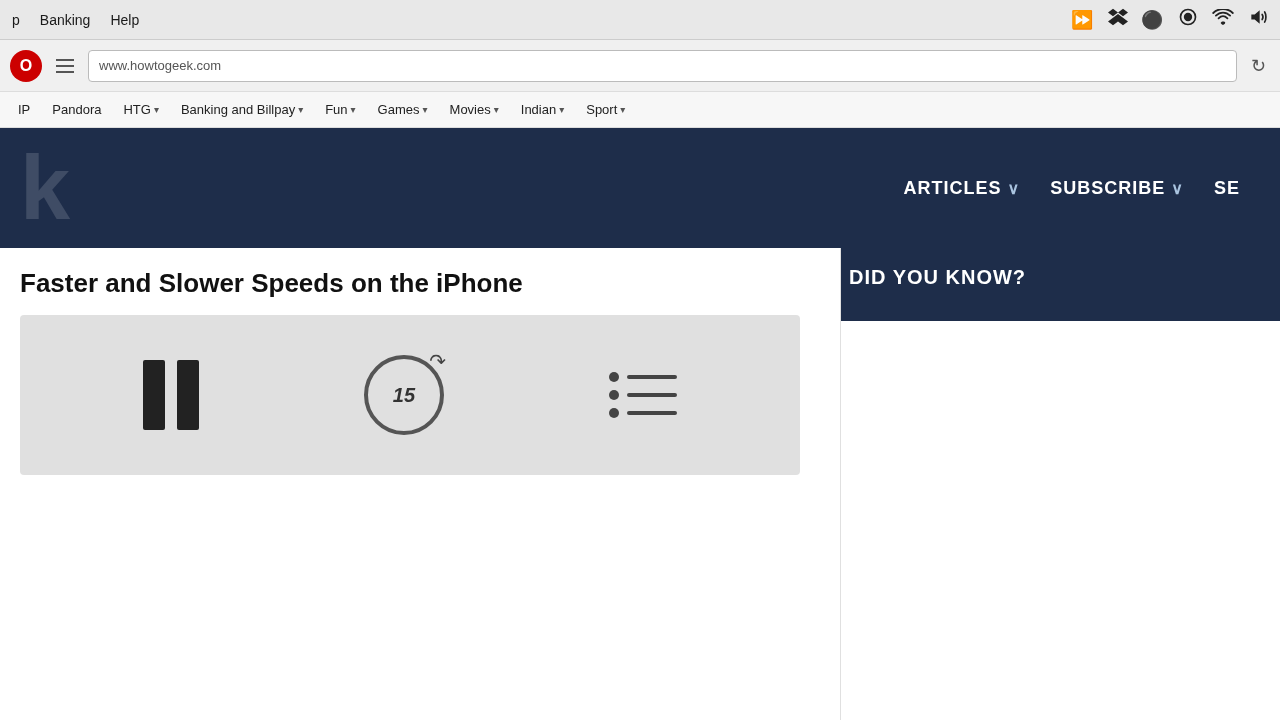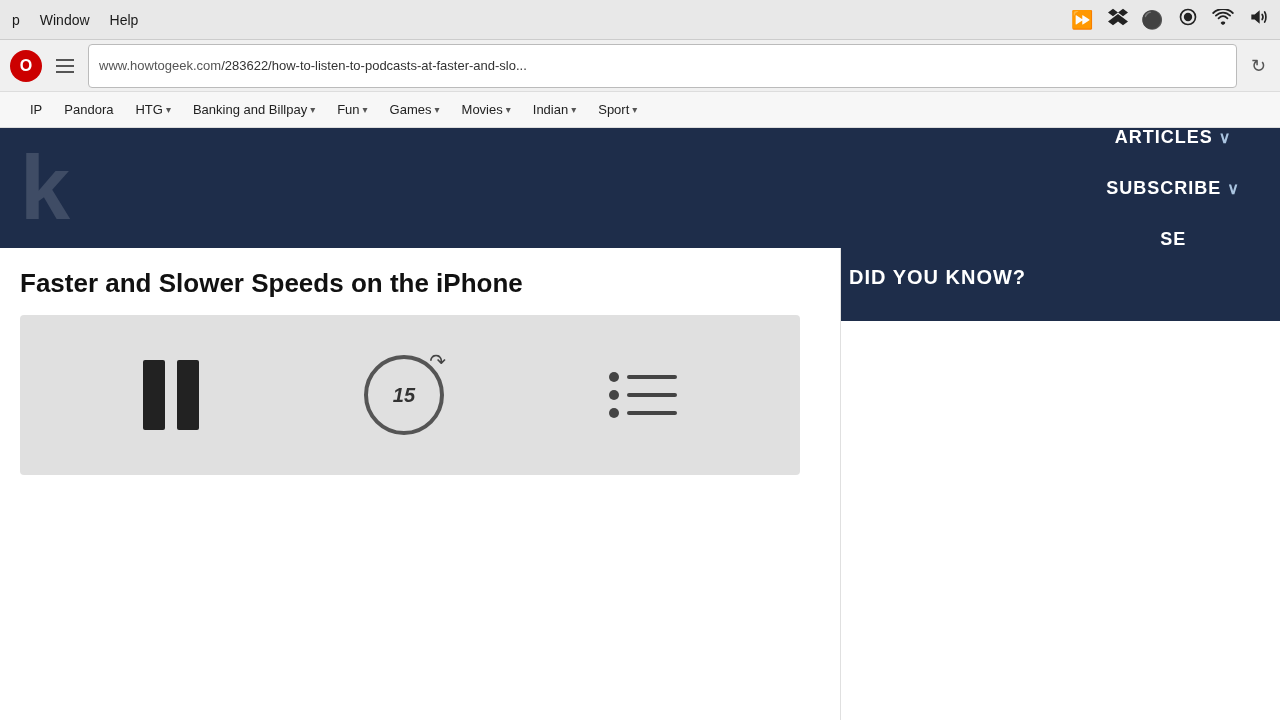--- a/index.html
+++ b/index.html
@@ -54,21 +54,21 @@
     }
     .hamburger-btn {
       background: none; border: none; cursor: pointer;
       display: flex; flex-direction: column; gap: 4px; padding: 4px;
     }
     .hamburger-btn span {
       display: block; width: 18px; height: 2px; background: #555;
     }
     .url-bar {
       flex: 1;
-      height: 44px;
+      height: 32px;
       background: #fff;
       border: 1px solid #bbb;
       border-radius: 4px;
       display: flex;
       align-items: center;
       padding: 0 10px;
       font-size: 13px;
       color: #333;
     }
     .url-bar .url-secure {
@@ -82,21 +82,21 @@
       font-size: 18px; color: #555; padding: 4px;
     }
 
     
     .bookmarks-bar {
       height: 36px;
       background: #f7f7f7;
       border-bottom: 1px solid #ddd;
       display: flex;
       align-items: center;
-      padding: 0 20px;
+      padding: 0 8px;
       gap: 2px;
       overflow: hidden;
     }
     .bookmark-item {
       padding: 4px 10px;
       font-size: 13px;
       color: #222;
       cursor: pointer;
       border-radius: 3px;
       white-space: nowrap;
@@ -122,21 +122,20 @@
       color: rgba(255,255,255,0.15);
       line-height: 1;
       margin-right: 40px;
     }
     .site-nav {
       display: flex;
       align-items: center;
       gap: 30px;
       position: absolute;
       right: 40px;
-      flex-direction: column;
     }
     .site-nav-item {
       display: flex;
       align-items: center;
       gap: 6px;
       color: #fff;
       font-size: 18px;
       font-weight: 600;
       letter-spacing: 1px;
       cursor: pointer;
@@ -244,21 +243,21 @@
       color: #ccc;
       line-height: 1.6;
     }
   </style>
 </head>
 <body>
 
 <div class="menubar">
   <div class="menubar-left">
     <span>p</span>
-    <span>Window</span>
+    <span>Banking</span>
     <span>Help</span>
   </div>
   <div class="menubar-right">
 
     <span class="menubar-icon">⏩</span>
 
     <span class="menubar-icon">
       <svg width="20" height="20" viewBox="0 0 24 24" fill="#222">
           <path d="M6 2L12 6.5L6 11L0 6.5ZM18 2L24 6.5L18 11L12 6.5ZM6 13L12 17.5L6 22L0 17.5ZM18 13L24 17.5L18 22L12 17.5ZM12 17.5L6 13L12 8.5L18 13Z"></path>
         </svg>
@@ -294,21 +293,20 @@
 
 <div class="addressbar">
   <div class="browser-logo">O</div>
   <button class="hamburger-btn">
     <span></span>
       <span></span>
       <span></span>
   </button>
   <div class="url-bar">
     <span class="url-secure">www.howtogeek.com</span>
-    <span class="url-path">/283622/how-to-listen-to-podcasts-at-faster-and-slo...</span>
   </div>
   <button class="refresh-btn">↻</button>
 </div>
 
 <div class="bookmarks-bar">
 
   <div class="bookmark-item">
     <span>IP</span>
   </div>
 

